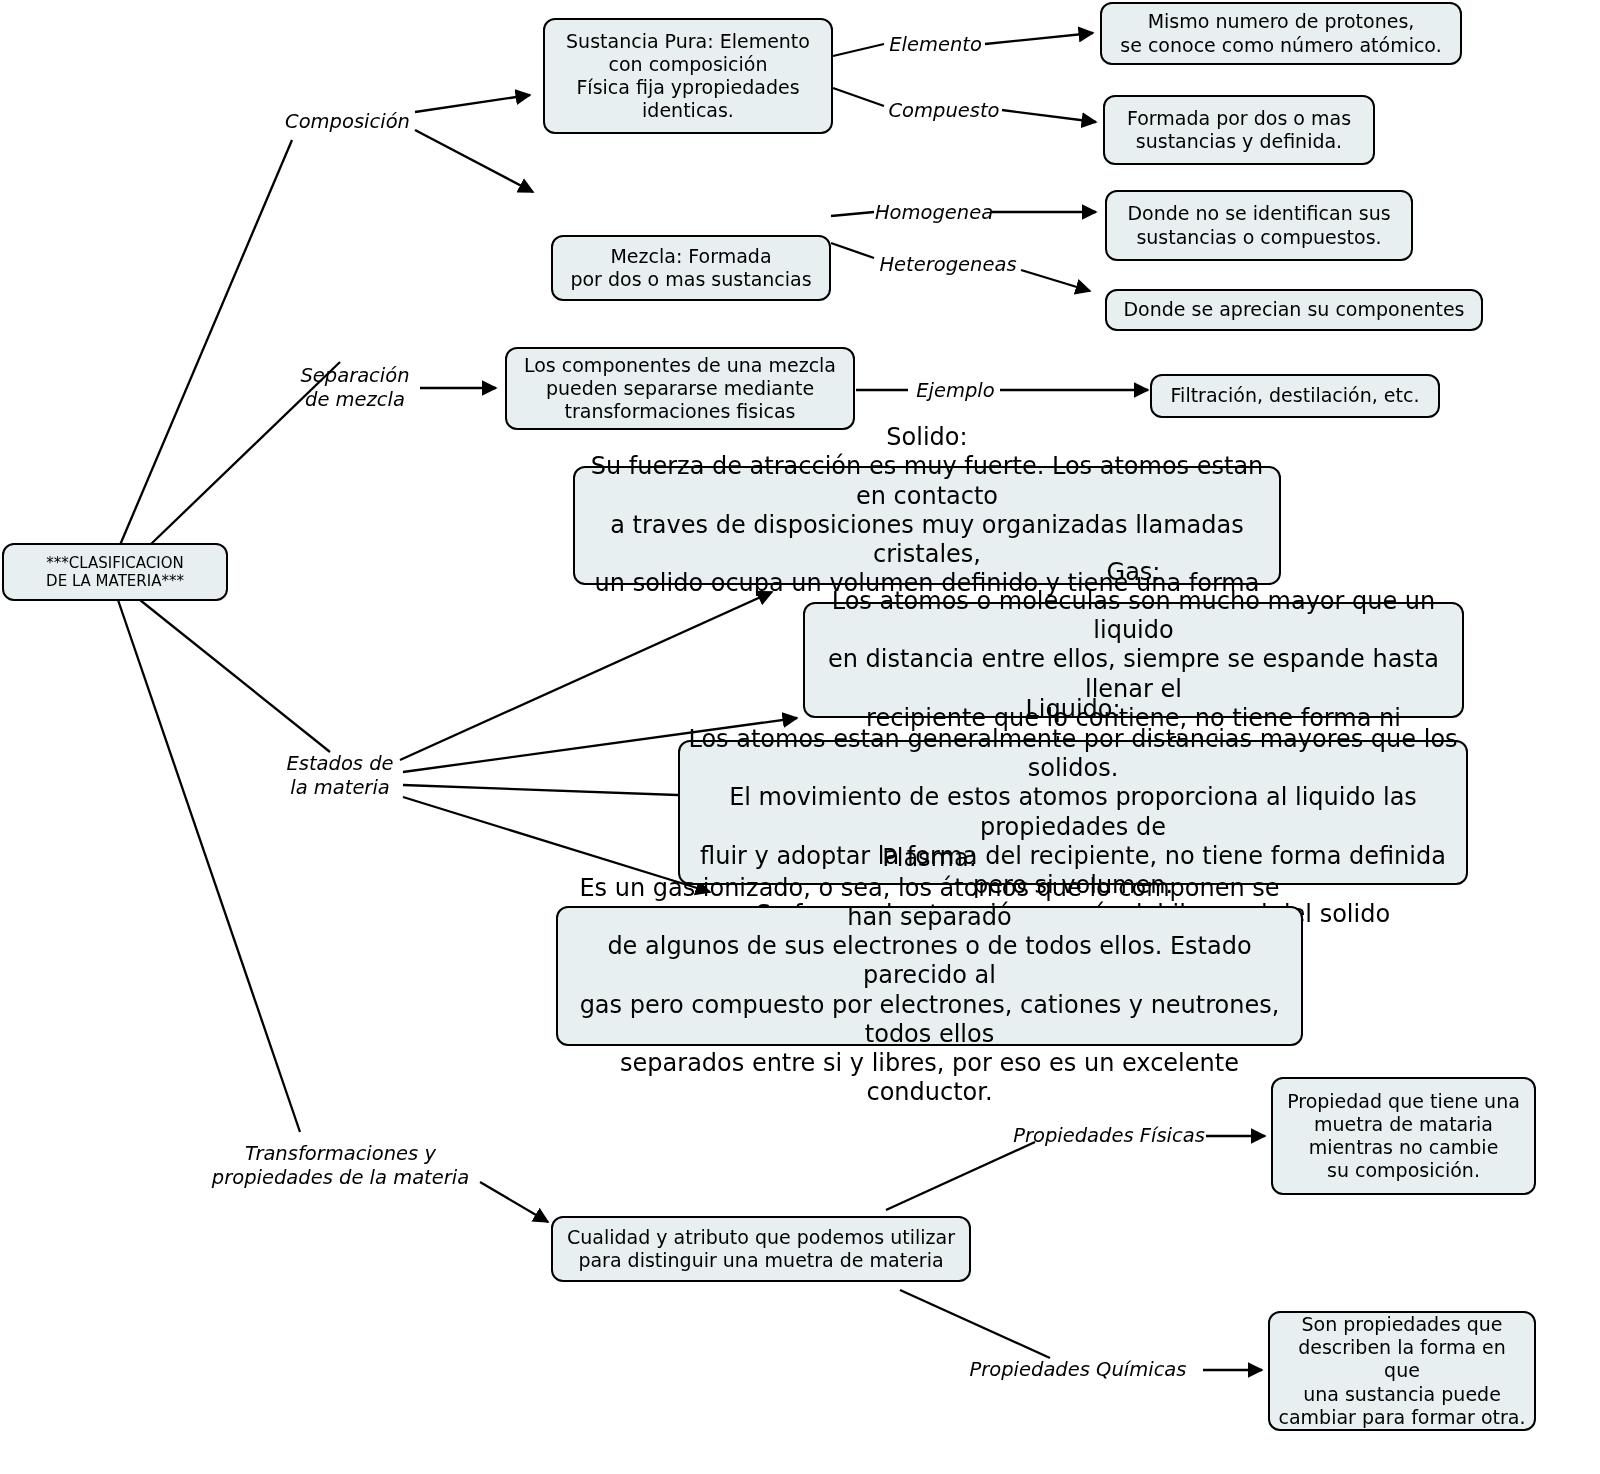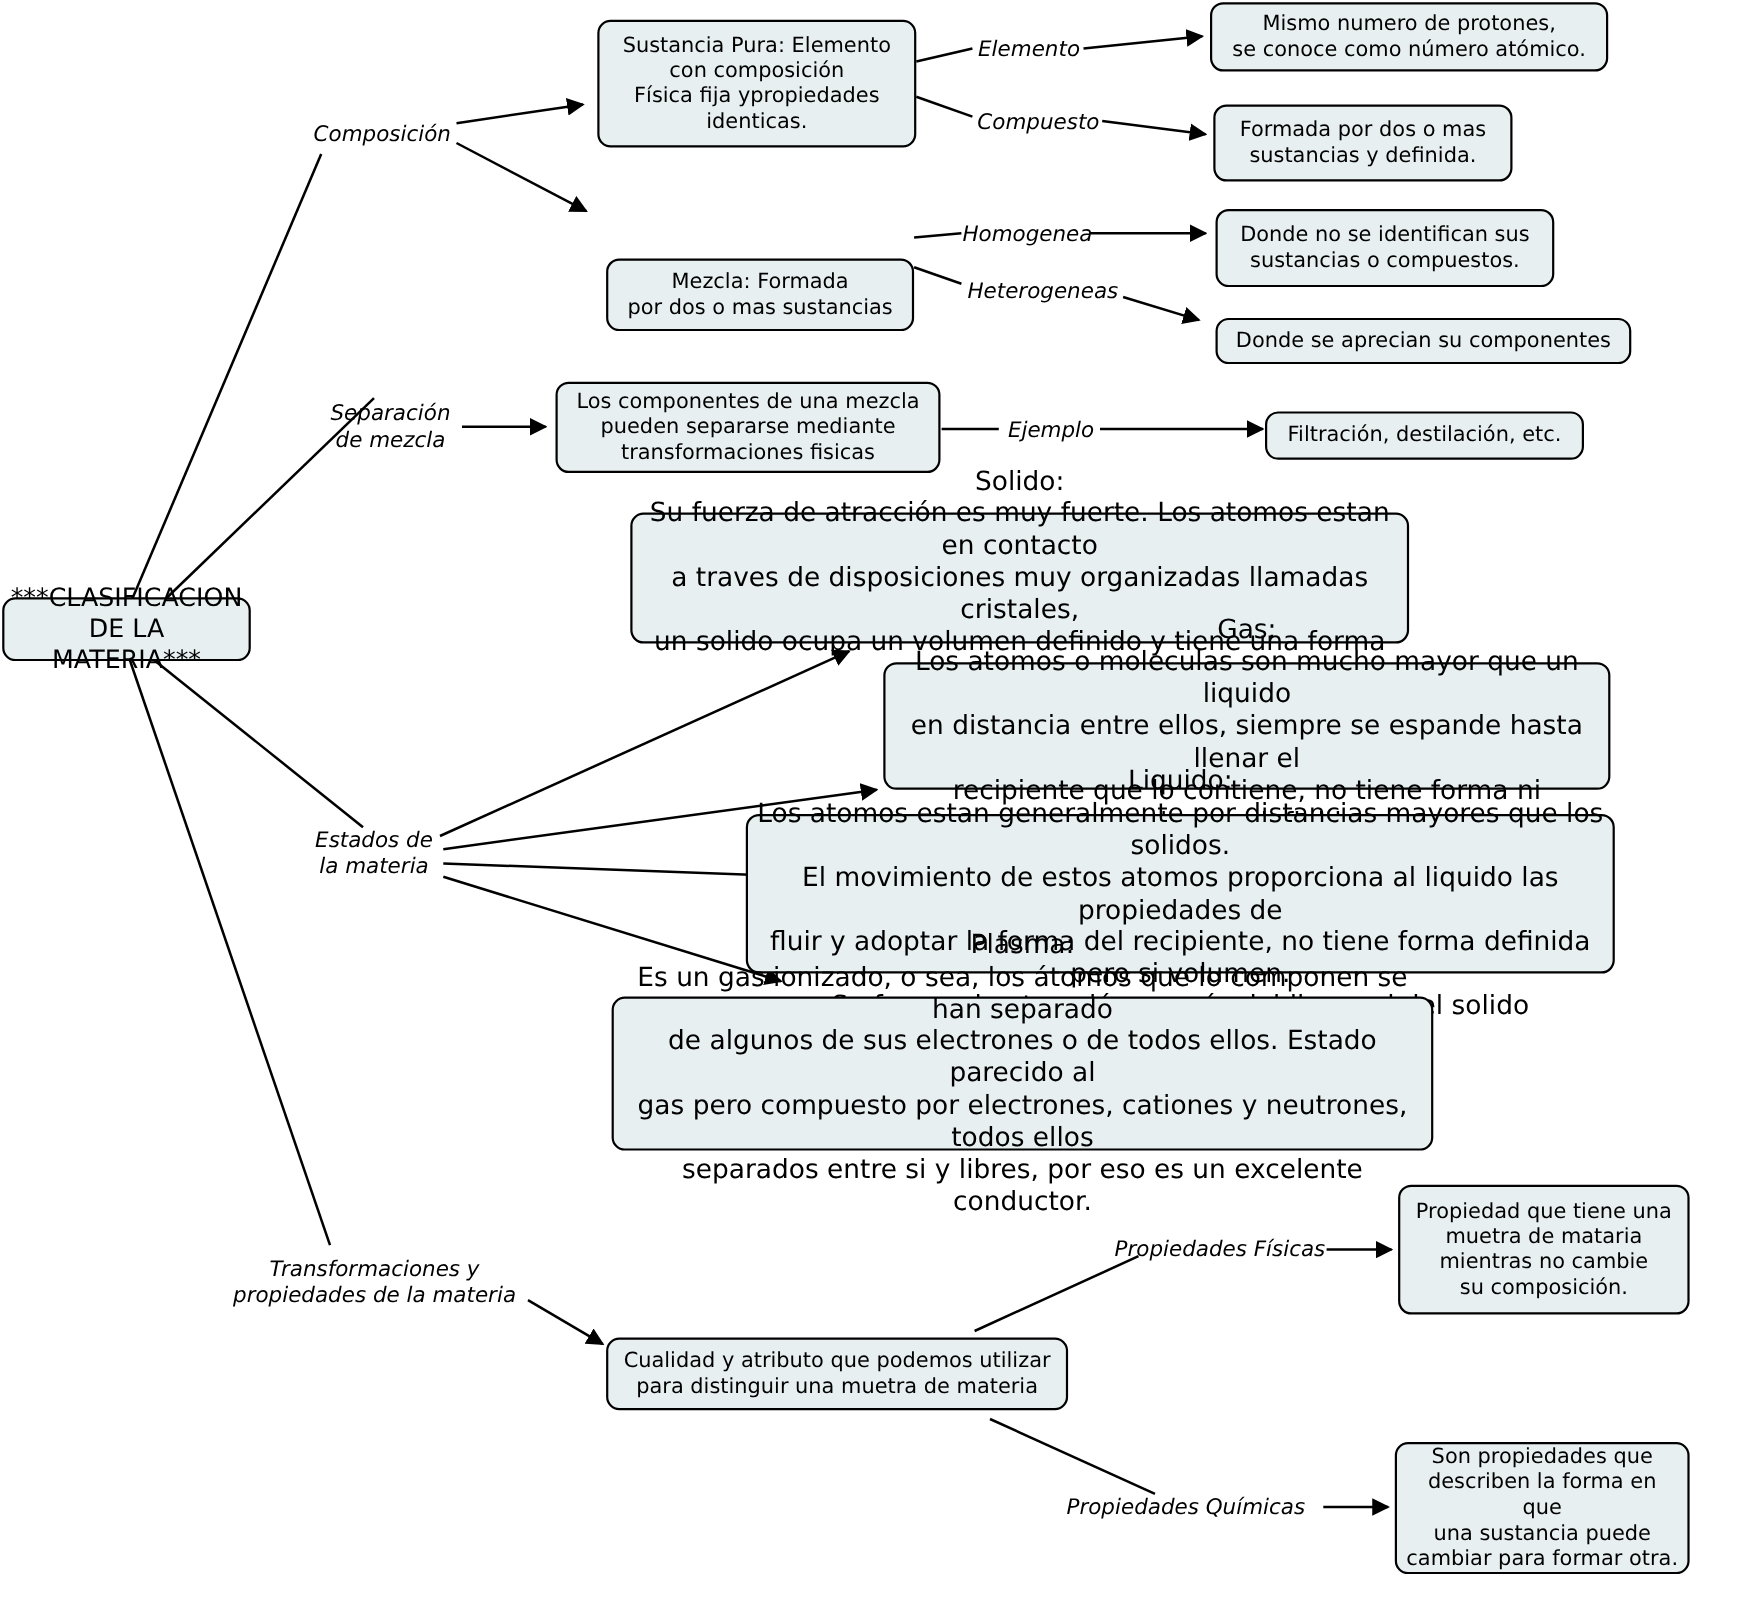--- a/index.html
+++ b/index.html
@@ -95,21 +95,21 @@
       <line x1="403" y1="797" x2="710" y2="892" marker-end="url(#arrow)"></line>
 
       <line x1="480" y1="1182" x2="548" y2="1222" marker-end="url(#arrow)"></line>
       <line x1="886" y1="1210" x2="1035" y2="1142"></line>
       <line x1="1206" y1="1136" x2="1265" y2="1136" marker-end="url(#arrow)"></line>
       <line x1="900" y1="1290" x2="1050" y2="1358"></line>
       <line x1="1203" y1="1370" x2="1262" y2="1370" marker-end="url(#arrow)"></line>
     </g>
   </svg>
 
-  <div class="node" style="left:2px; top:543px; width:226px; height:58px; font-size:23px;">***CLASIFICACION
+  <div class="node" style="left:2px; top:543px; width:226px; height:58px; font-size:15px;">***CLASIFICACION
 DE LA MATERIA***</div>
 
   <div class="label" style="left:275px; top:108px; width:145px; height:28px;">Composición</div>
 
   <div class="label" style="left:285px; top:360px; width:140px; height:56px;">Separación
 de mezcla</div>
 
   <div class="label" style="left:275px; top:748px; width:130px; height:56px;">Estados de
 la materia</div>
 

